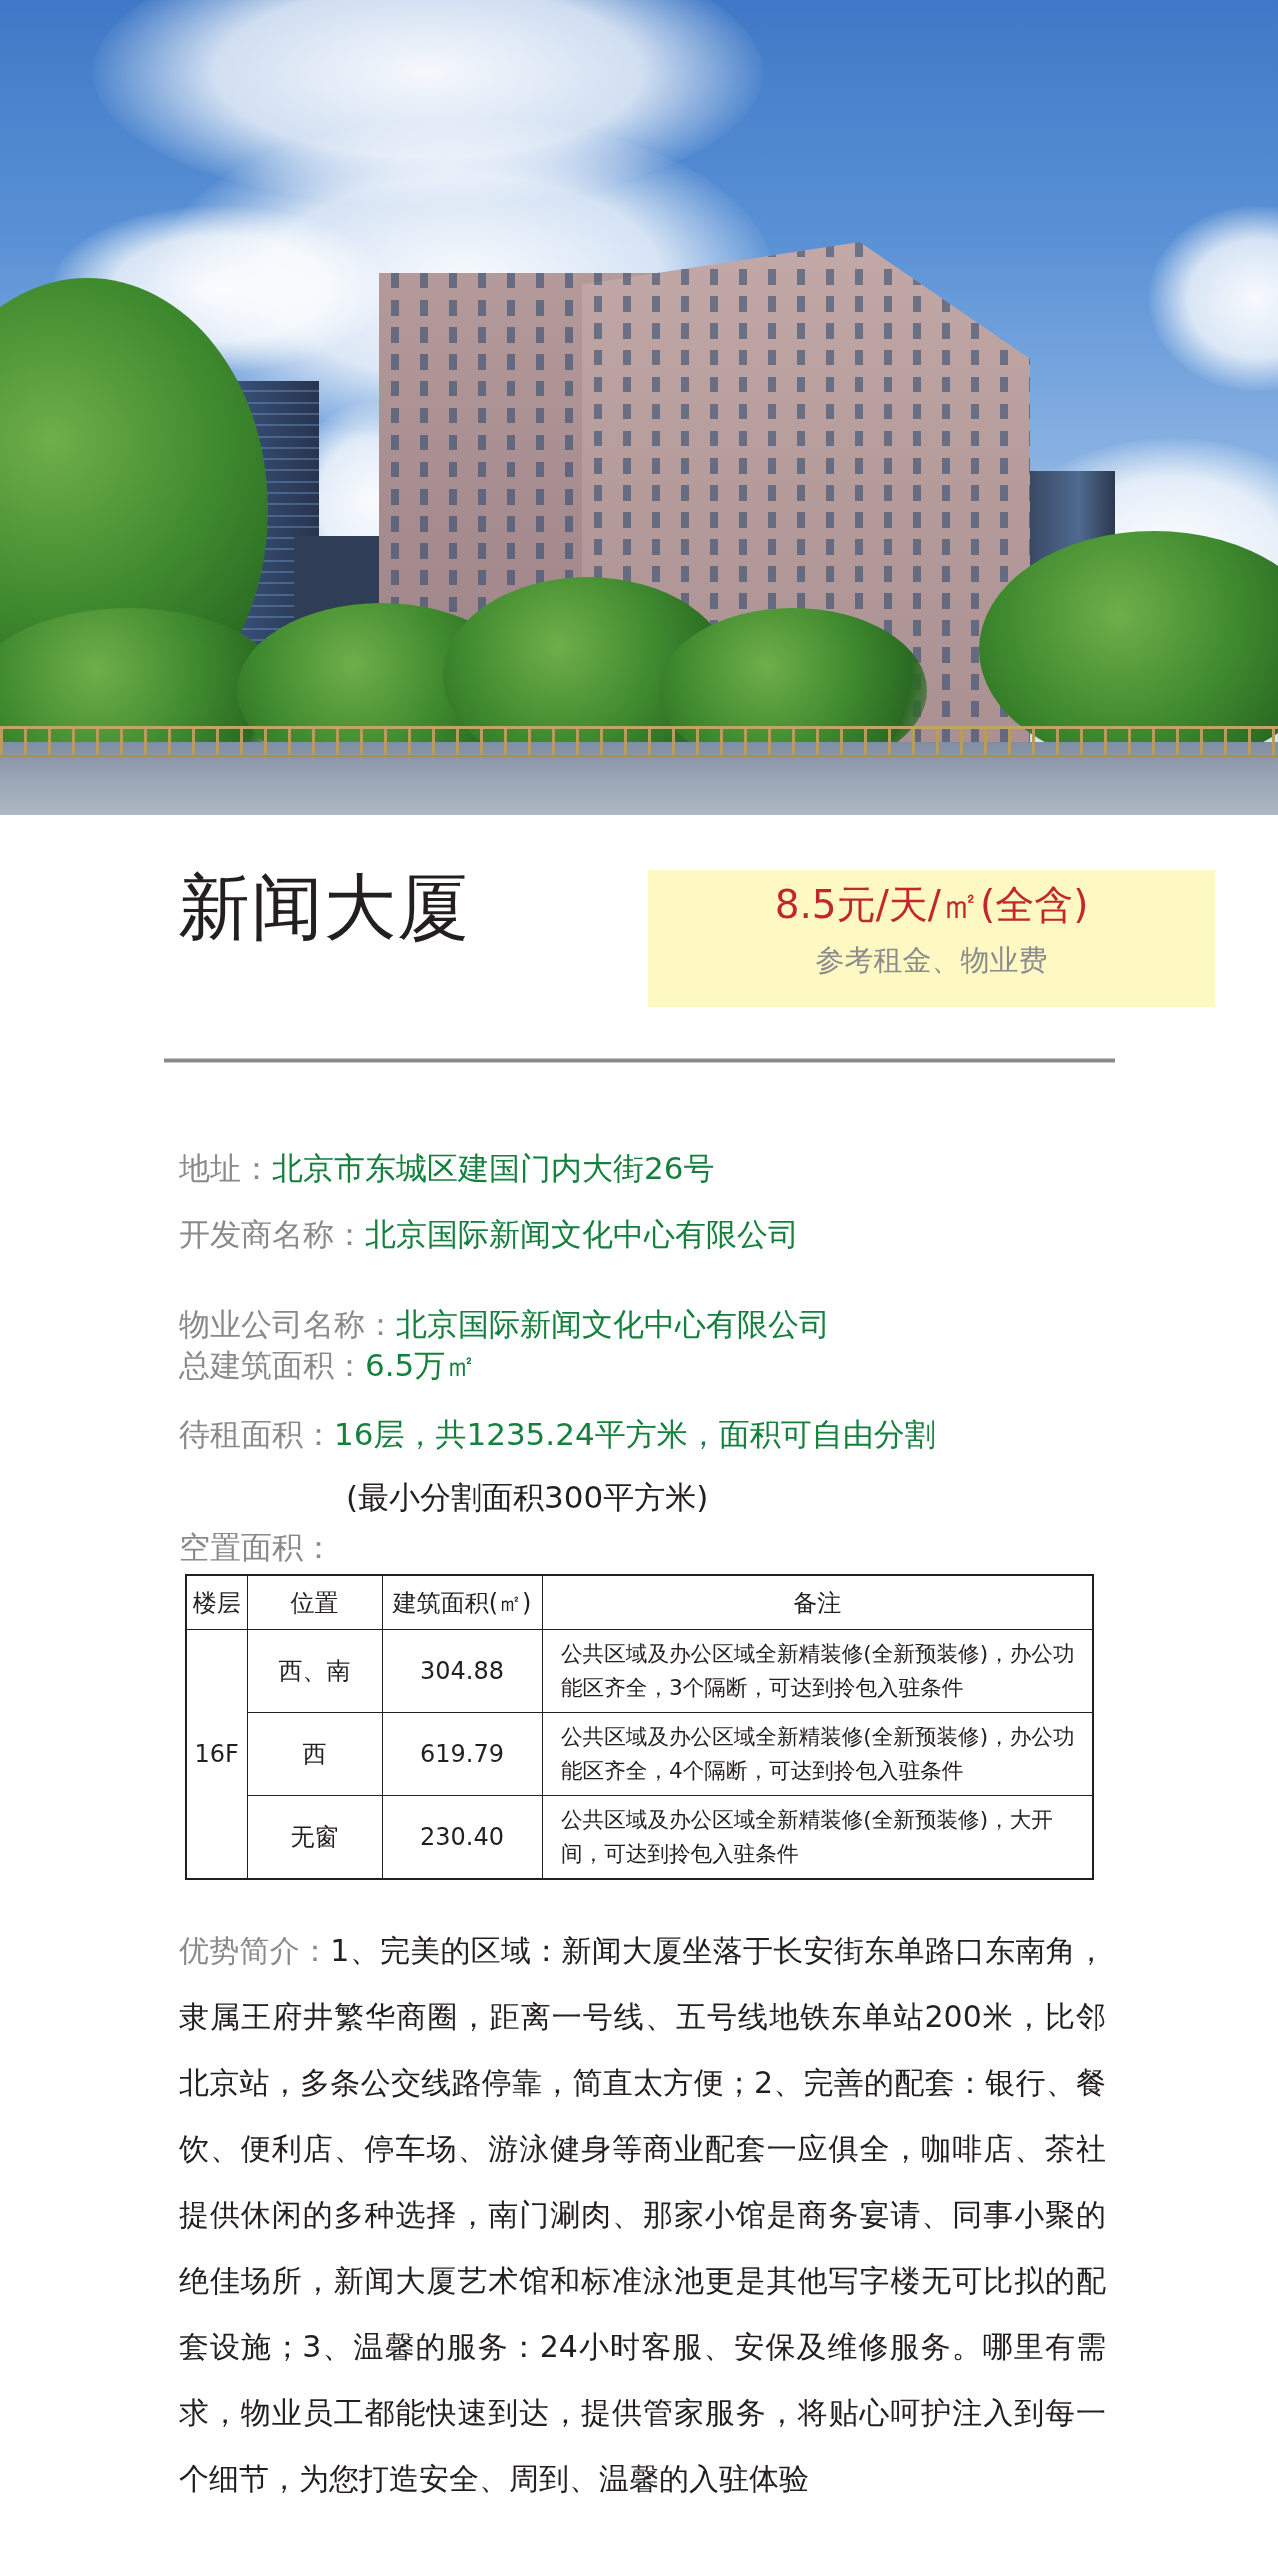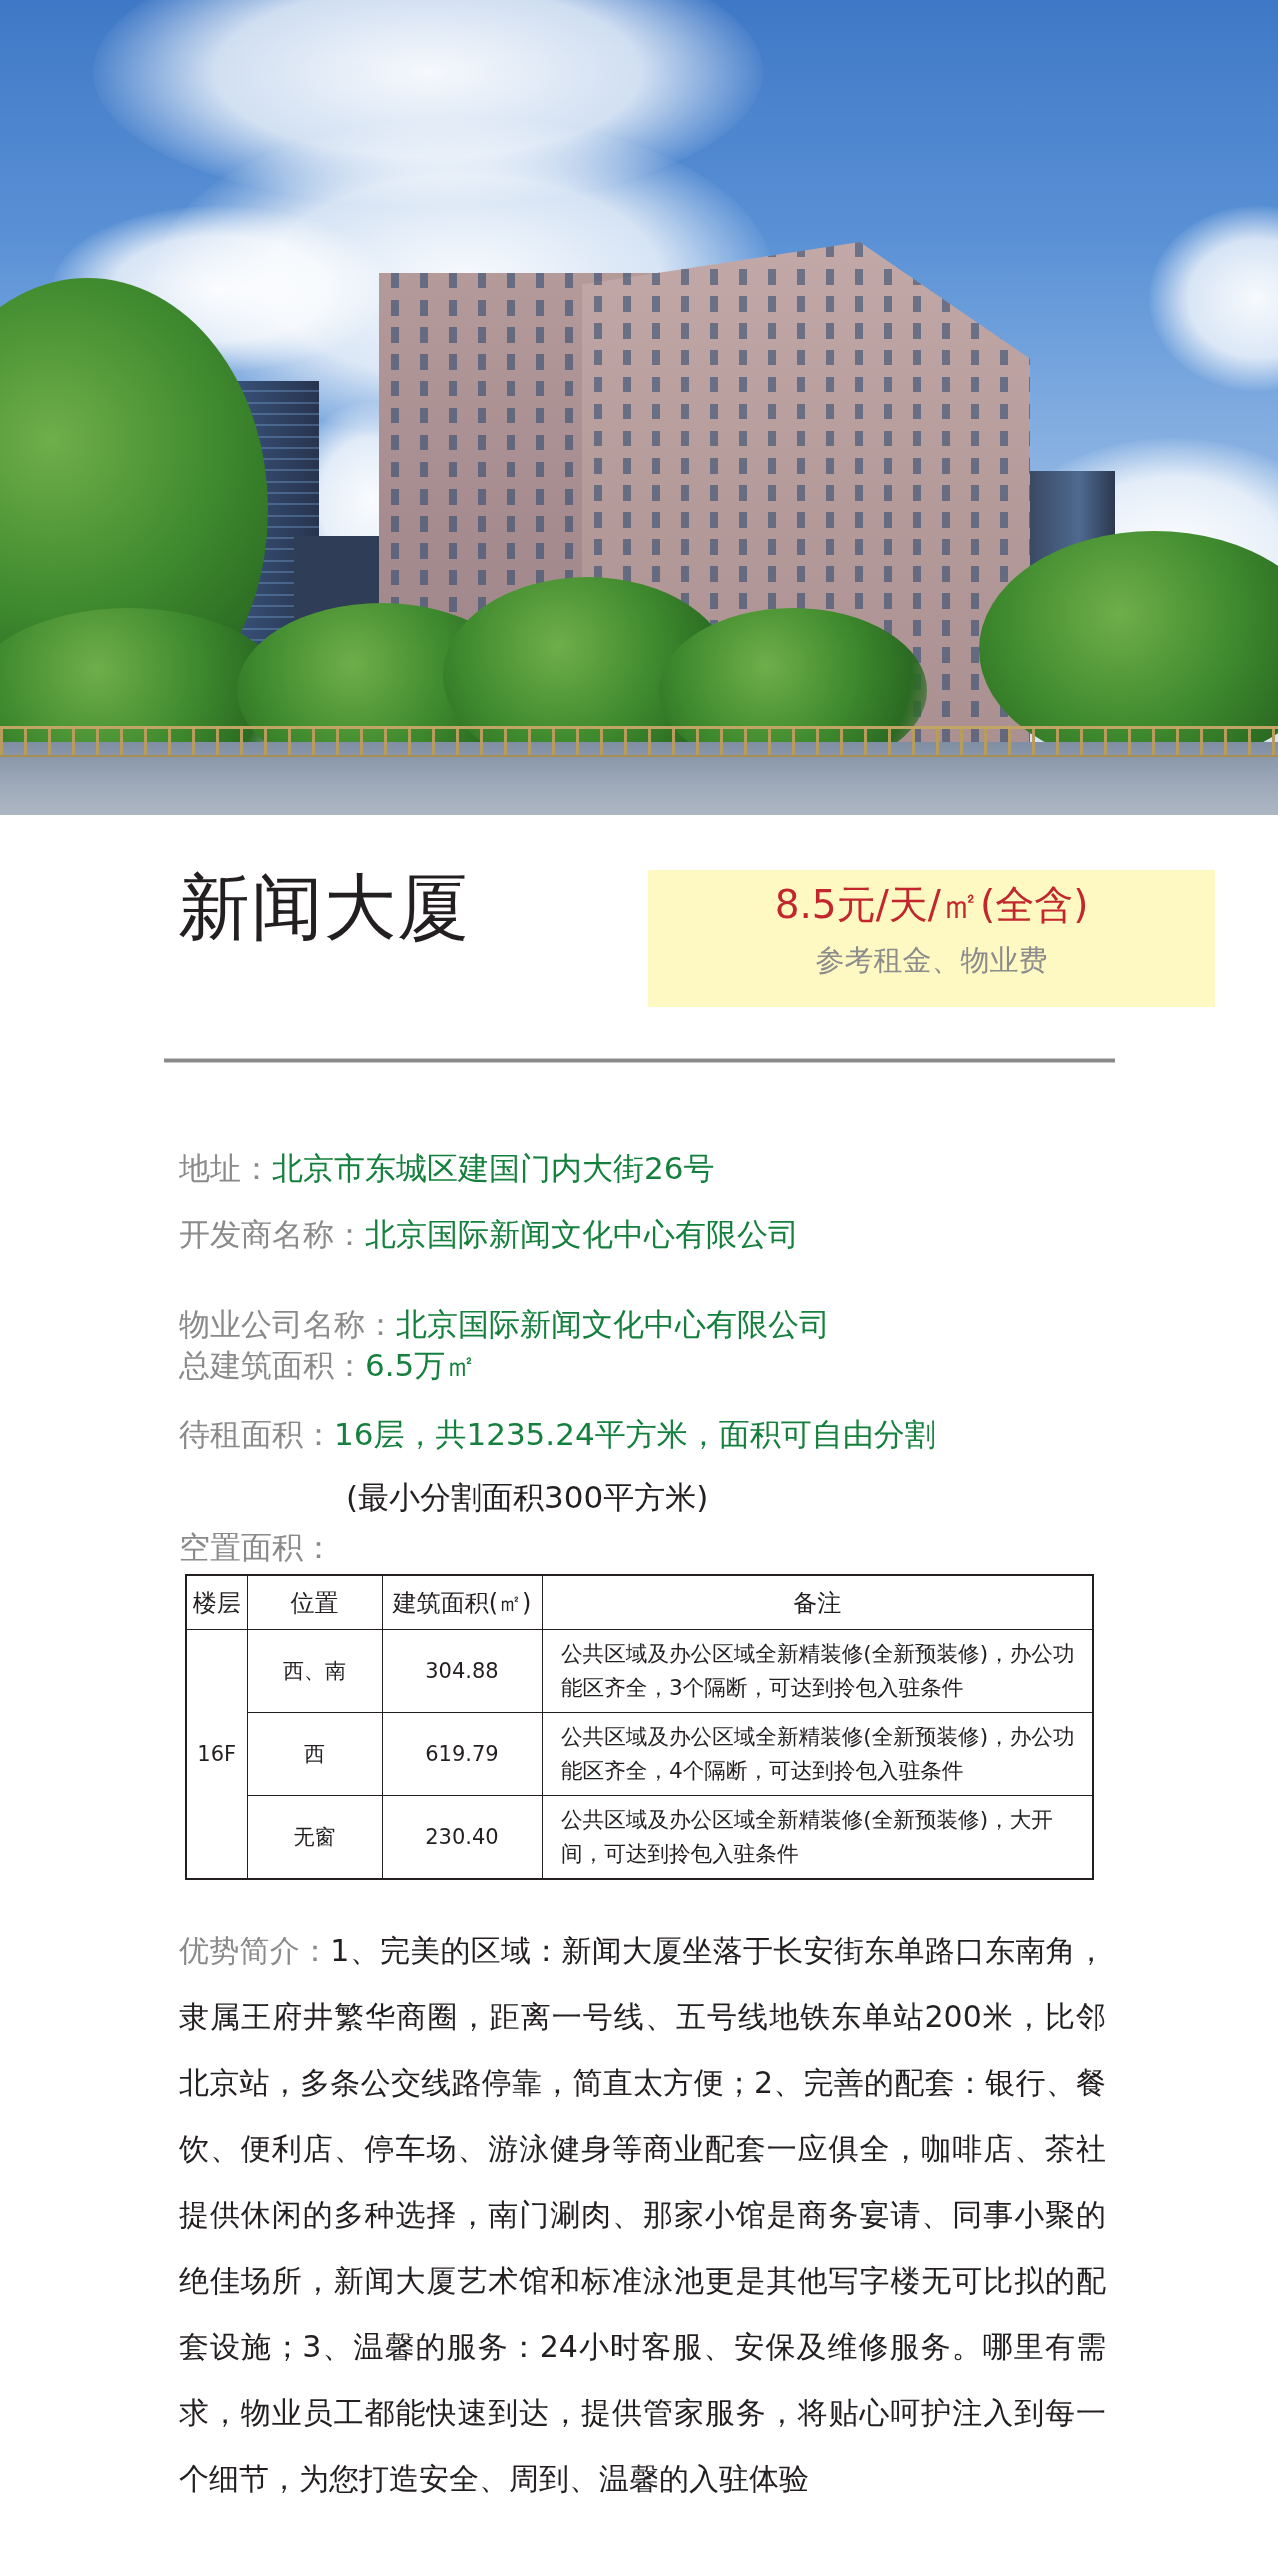--- a/index.html
+++ b/index.html
@@ -53,21 +53,21 @@
   .info-row .lbl { color: #8a8a8a; }
   .info-row .val { color: #15803d; }
   .info-cont { position: absolute; left: 346px; font-size: 31px; line-height: 37px; color: #231f20; white-space: nowrap; }
 
   
   .table-wrap { position: absolute; left: 185px; top: 1574px; width: 907px; }
   table.vacancy { border-collapse: collapse; width: 907px; table-layout: fixed; color: #231f20; }
   table.vacancy td, table.vacancy th { border: 1.5px solid #231f20; font-weight: 400; text-align: center; vertical-align: middle; padding: 0; }
   table.vacancy { border: 2.6px solid #231f20; }
   table.vacancy th { height: 53px; font-size: 24px; }
-  table.vacancy td { font-size: 21px; }
+  table.vacancy td { font-size: 24px; }
   table.vacancy td.note { text-align: left; padding: 0 14.4px 0 18.5px; font-size: 21.6px; line-height: 34px; }
   table.vacancy tr.r1 td, table.vacancy tr.r2 td { height: 82px; }
   table.vacancy tr.r3 td { height: 82px; }
 
   
   .adv { position: absolute; left: 179px; top: 1918px; width: 927px; font-size: 30px; line-height: 66px;
          color: #231f20; text-align: justify; word-break: break-all; }
   .adv .lbl { color: #8a8a8a; }
 </style>
 </head>

